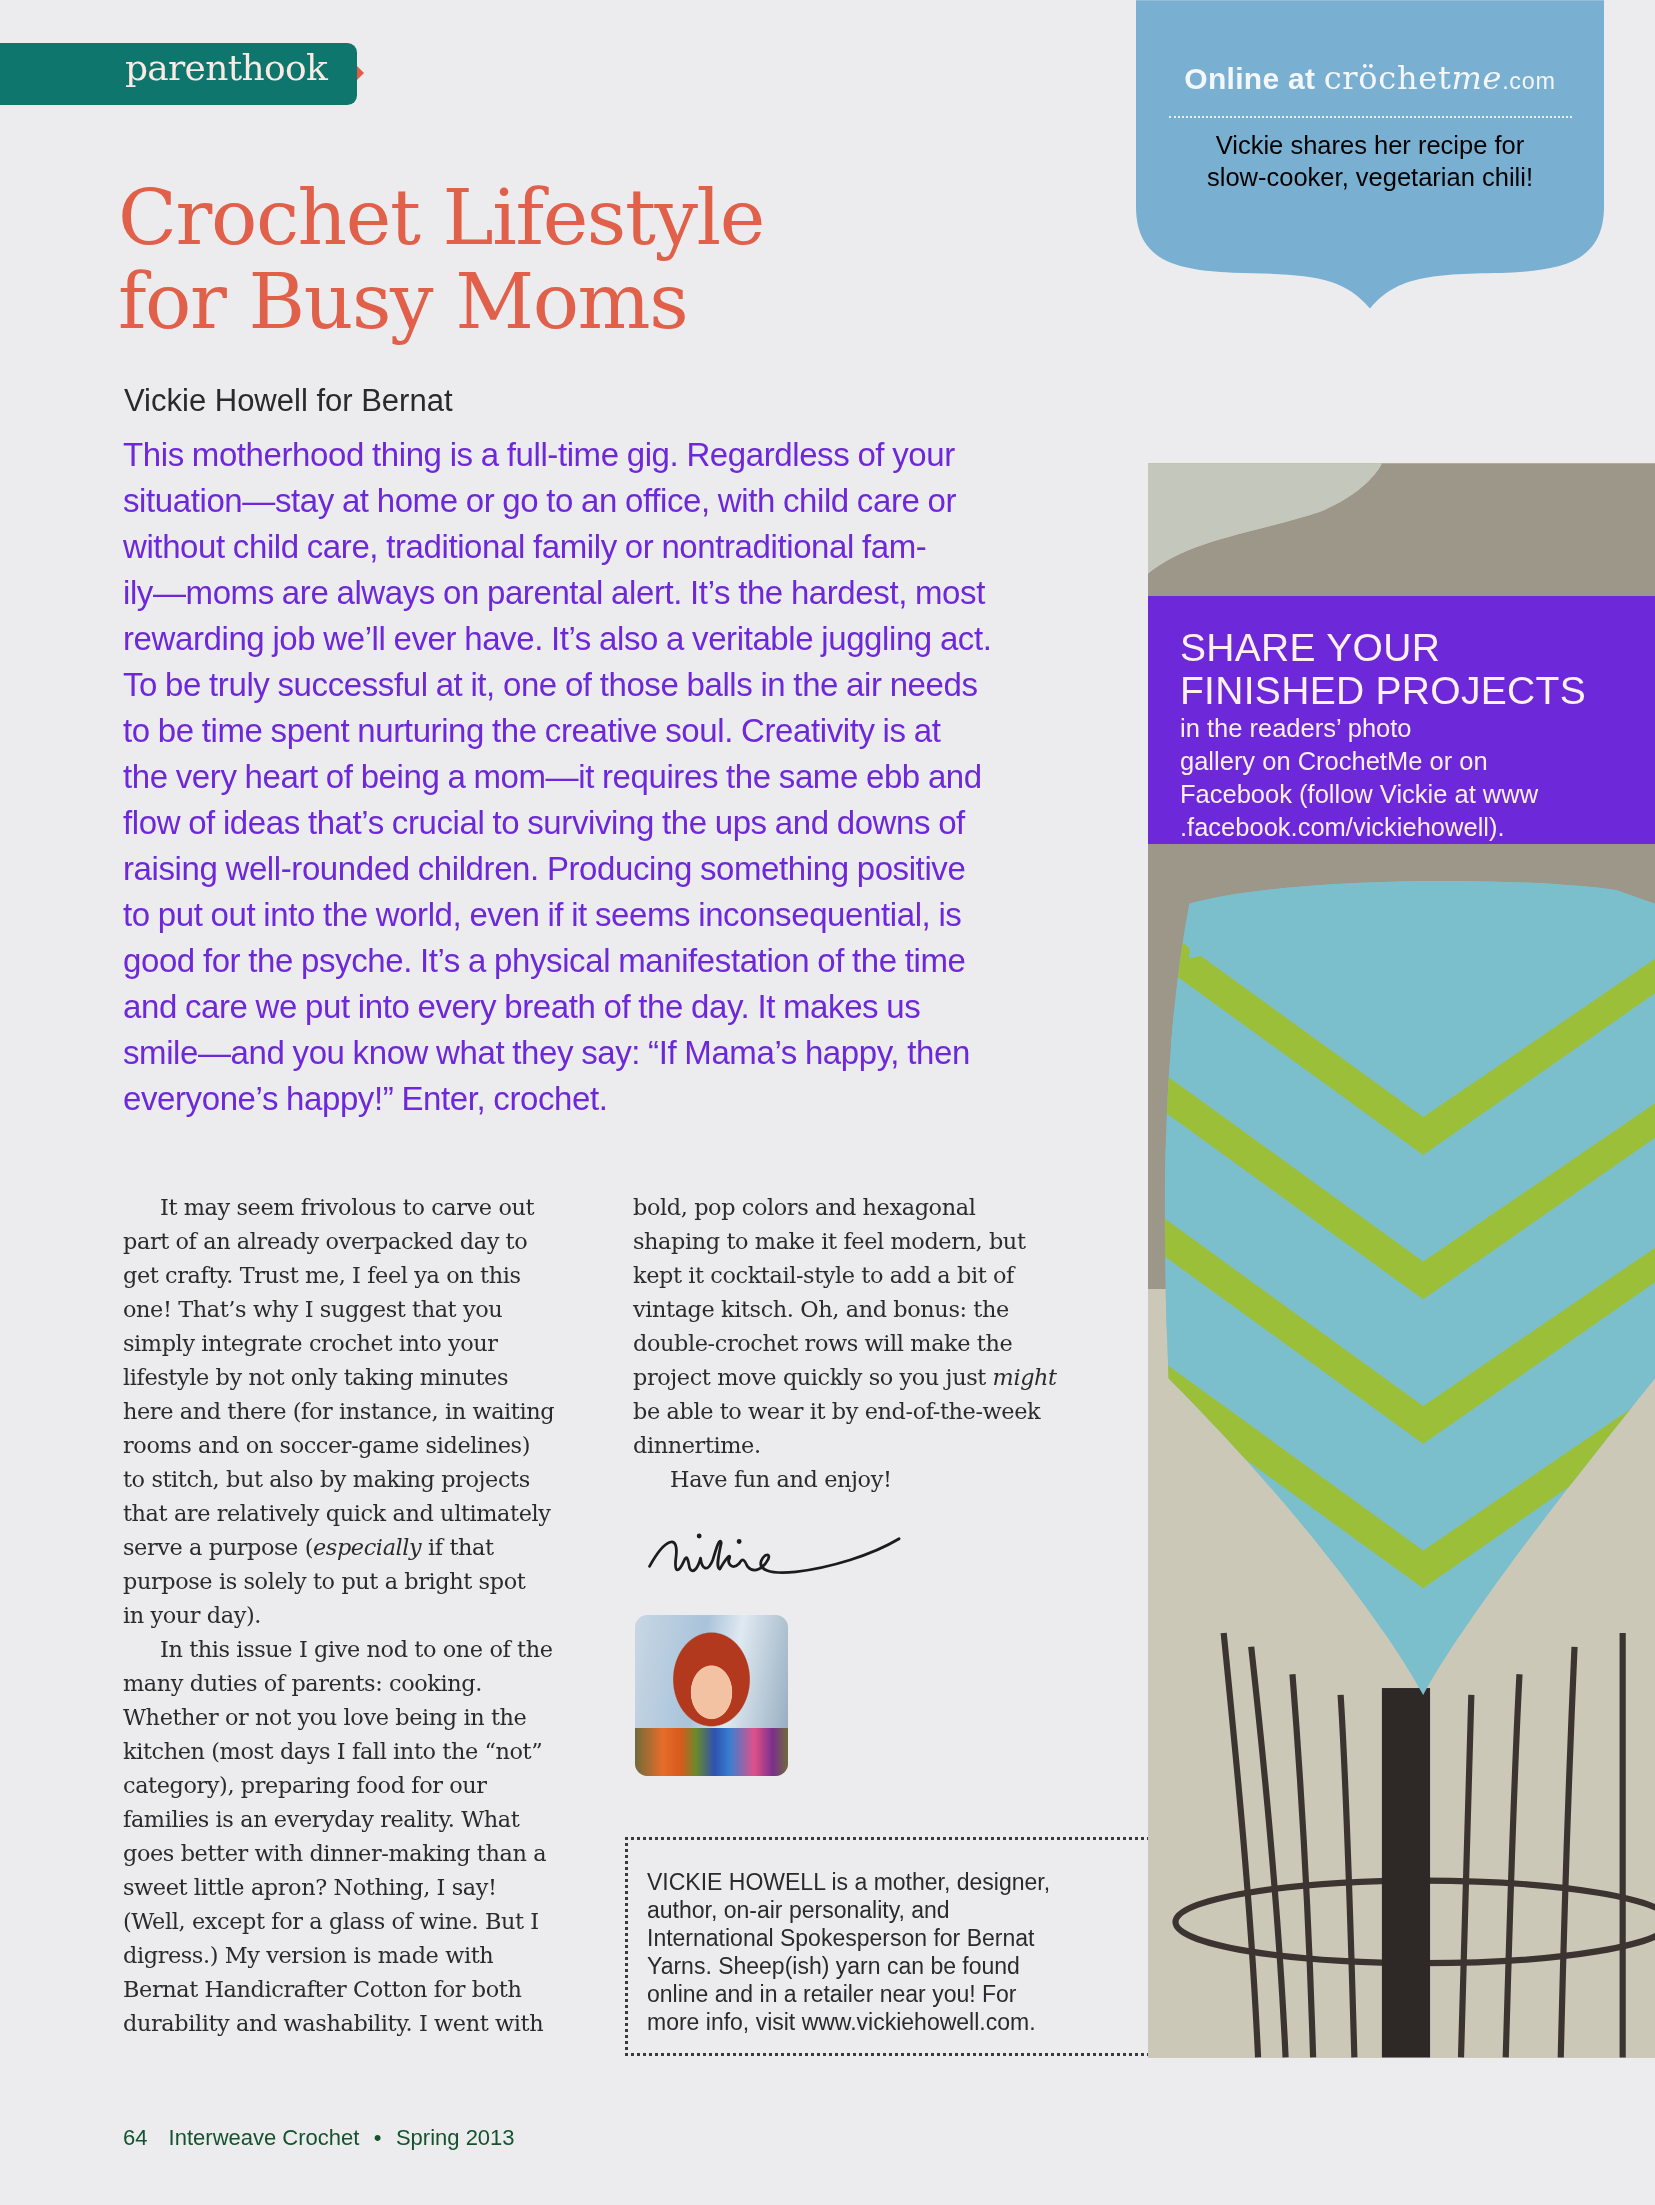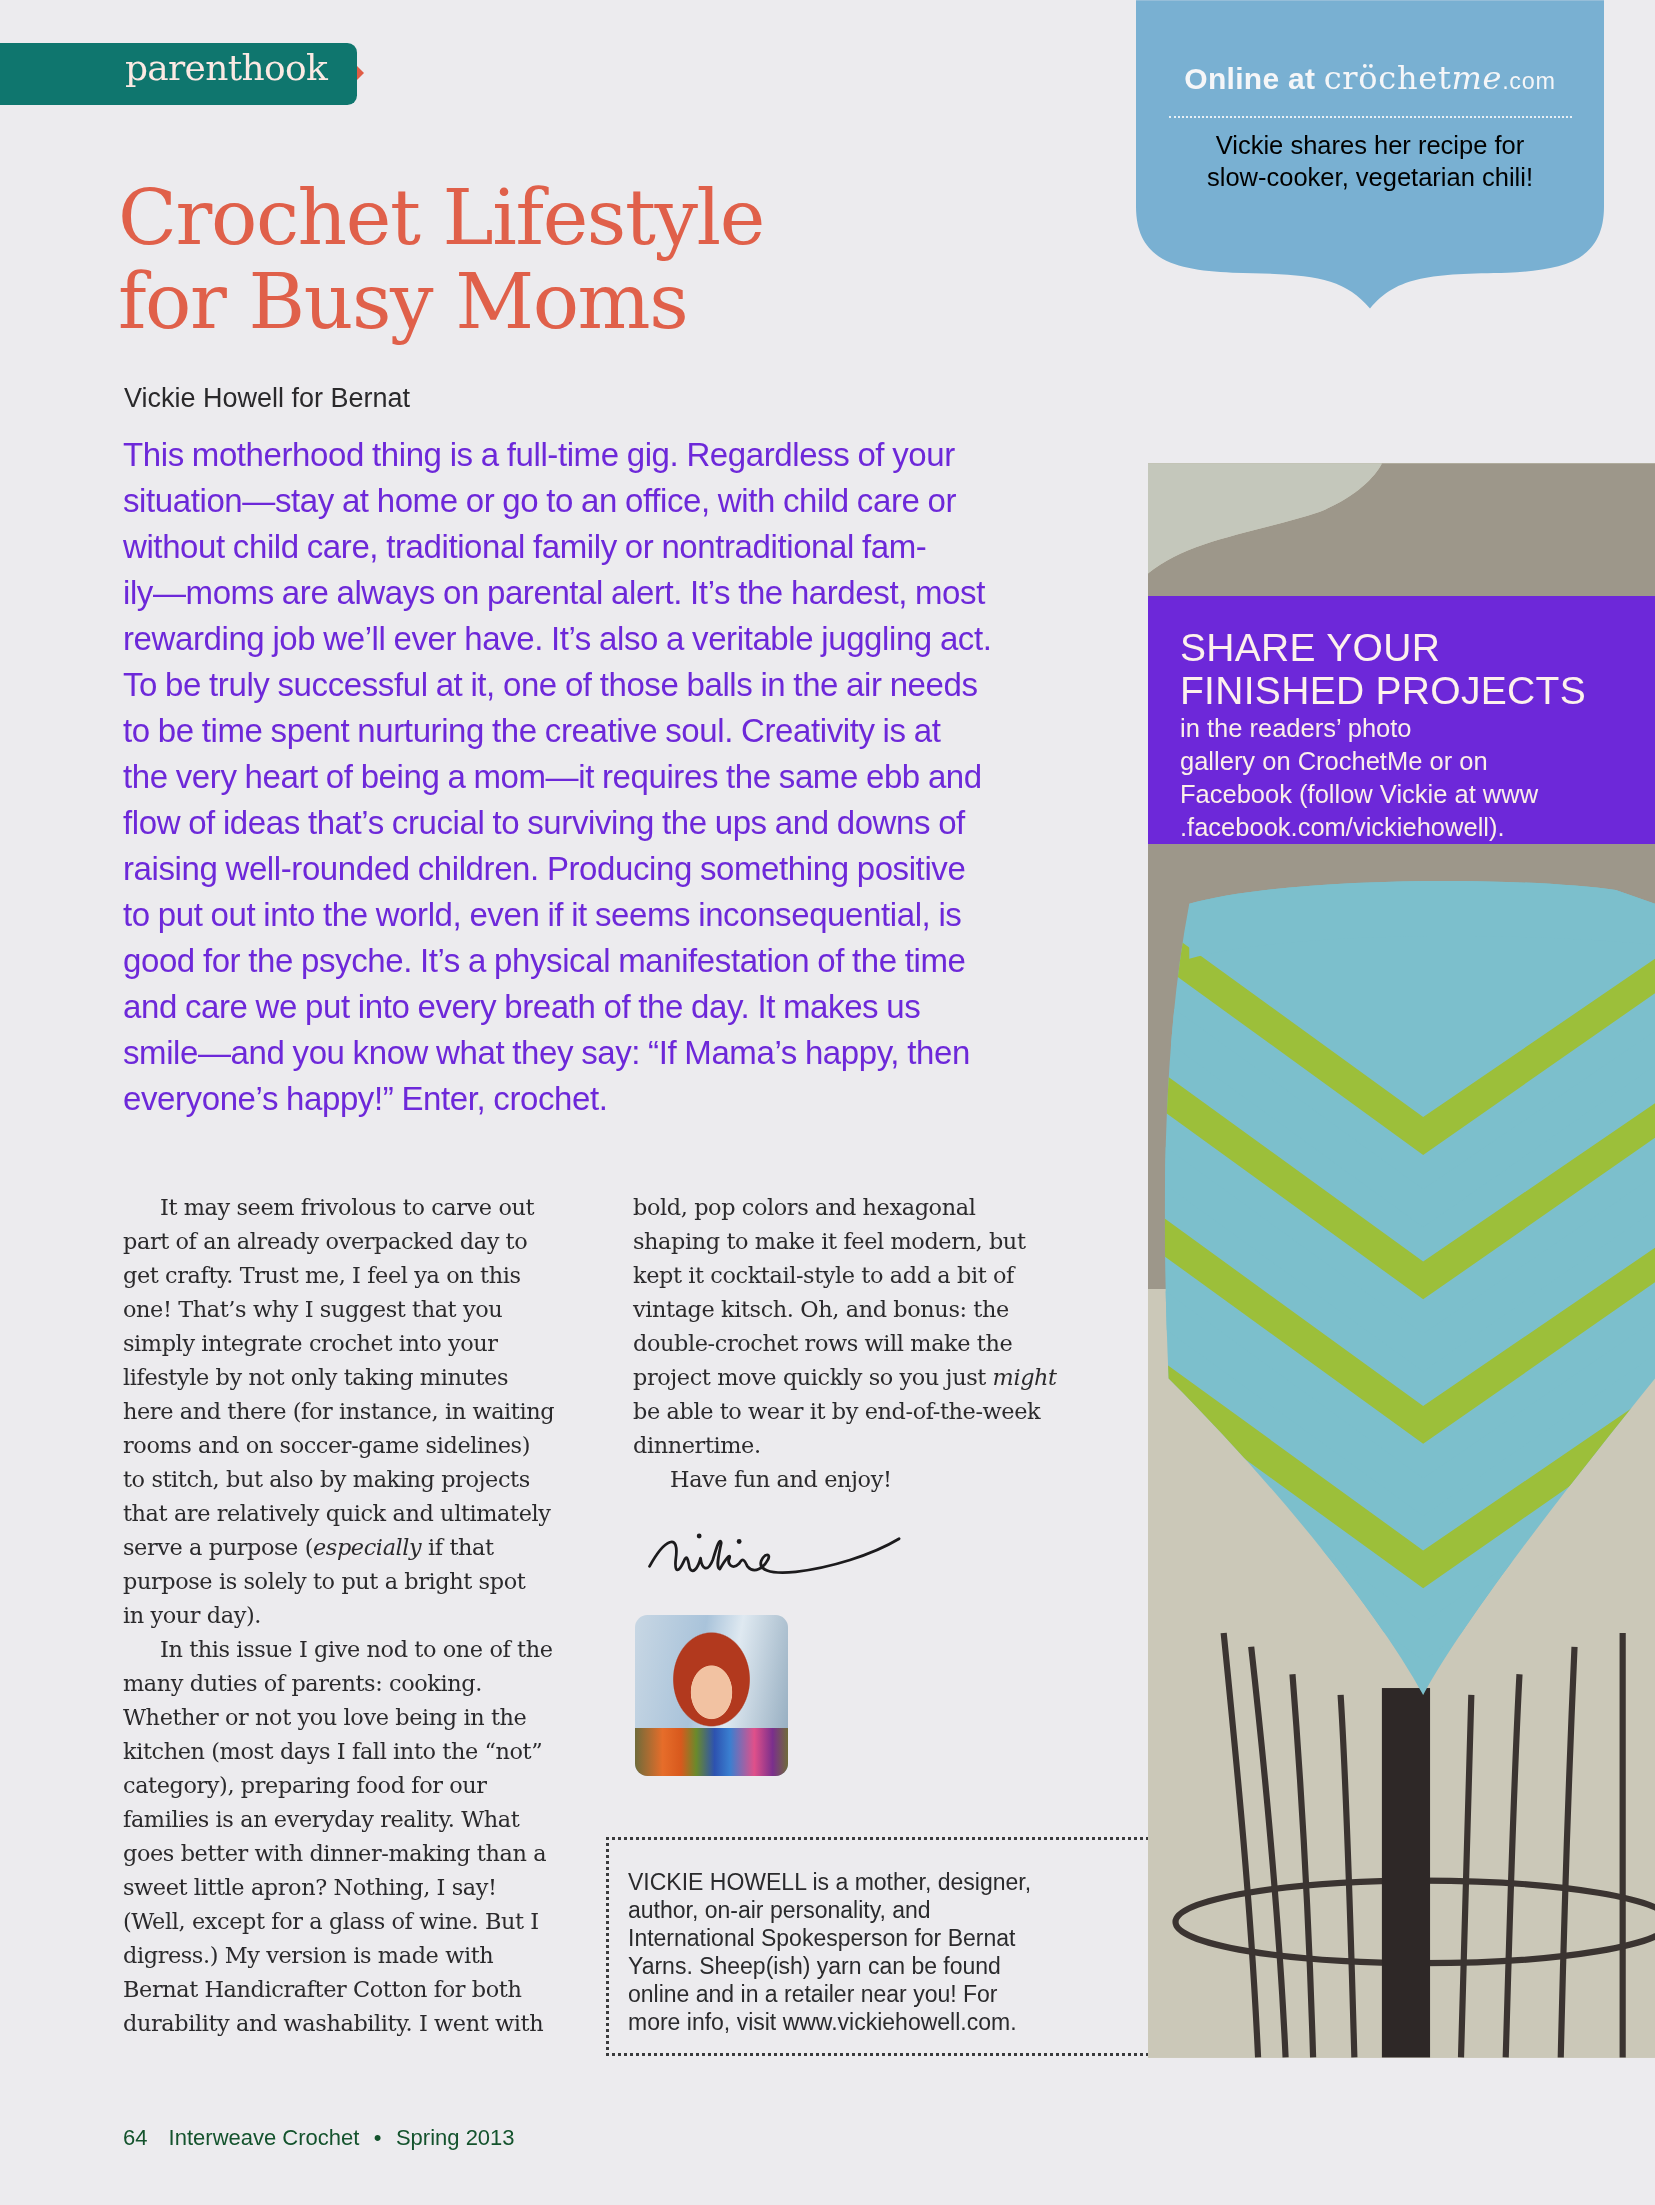--- a/index.html
+++ b/index.html
@@ -27,21 +27,21 @@
     color:#fbe9e3; letter-spacing:-0.7px;
   }
 
   
   #title {
     left:118px; top:176px; width:895px;
     font-family:"DejaVu Serif", serif; font-size:77px; line-height:84px;
     color:#e0604a; font-weight:normal; letter-spacing:-1.4px; margin:0;
   }
   #byline {
-    left:124px; top:383px; font-size:27px; color:#2a292b;
+    left:124px; top:383px; font-size:31px; color:#2a292b;
   }
 
   
   #lede {
     left:123px; top:432px; width:978px;
     font-family:"Liberation Sans Narrow","Liberation Sans", sans-serif;
     font-size:33px; line-height:46px; color:#6d28d9; margin:0;
     letter-spacing:-0.4px; word-spacing:-0.7px;
   }
   #lede span.line { display:block; white-space:nowrap; }
@@ -68,21 +68,21 @@
       radial-gradient(ellipse 54px 66px at 50% 40%, #b2391e 0 70%, transparent 72%),
       linear-gradient(100deg, #c8d7e4 0%, #a9c3da 40%, #dfe9f1 60%, #8fa8bc 100%);
   }
   #headshot .scarf {
     position:absolute; left:0; right:0; bottom:0; height:48px;
     background:linear-gradient(90deg,#6f6b3a 0%,#e66d2a 18%,#d8591d 30%,#6a8a2b 40%,#2d52b0 52%,#3a7fd0 62%,#e0508a 78%,#7a2f8c 90%,#6f6b3a 100%);
   }
 
   
   #bio-box {
-    left:606px; top:1837px; width:861px; height:219px;
+    left:625px; top:1837px; width:861px; height:219px;
     border-top:3.4px dotted #3a3a3c; border-left:3.4px dotted #3a3a3c; border-bottom:3.4px dotted #3a3a3c;
     box-sizing:border-box;
   }
   #bio-text {
     position:absolute; left:19px; top:27.5px; width:441px;
     font-family:"Liberation Sans Narrow","Liberation Sans", sans-serif;
     font-size:23px; line-height:28px; color:#2a2a2c;
   }
   #bio-text span.line { display:block; white-space:nowrap; }
 

